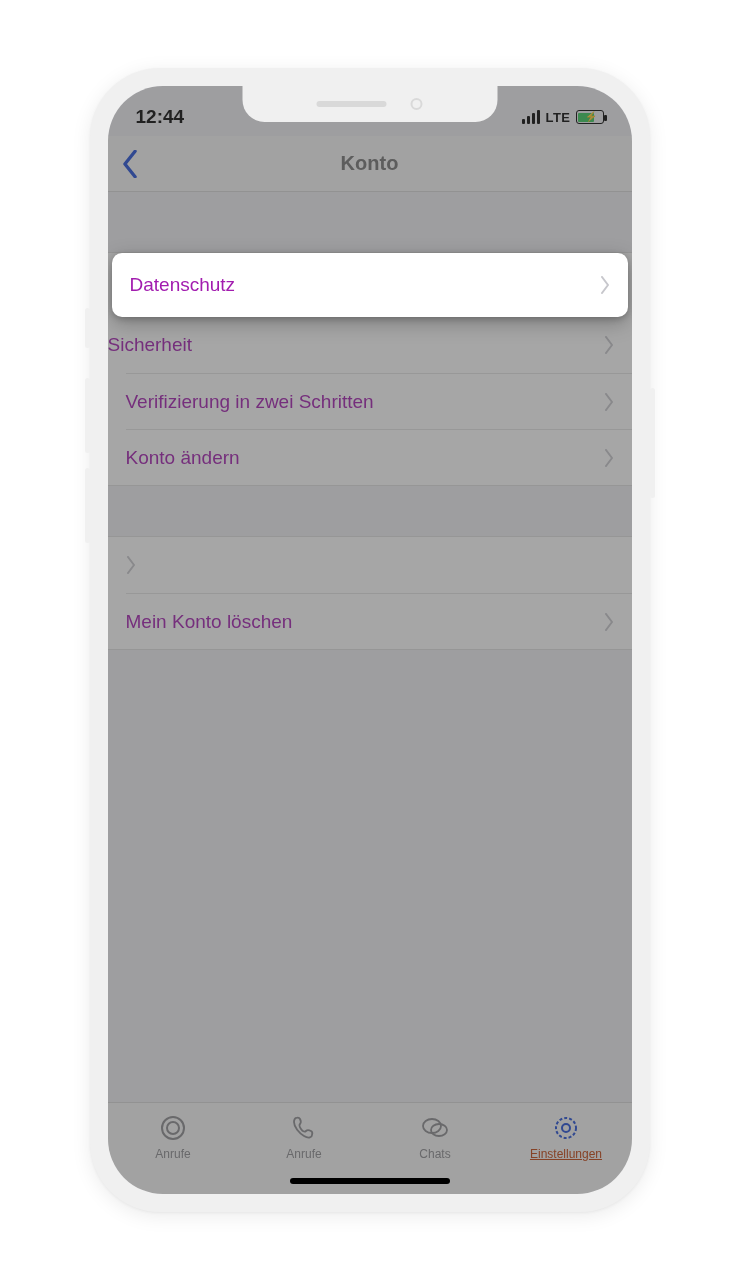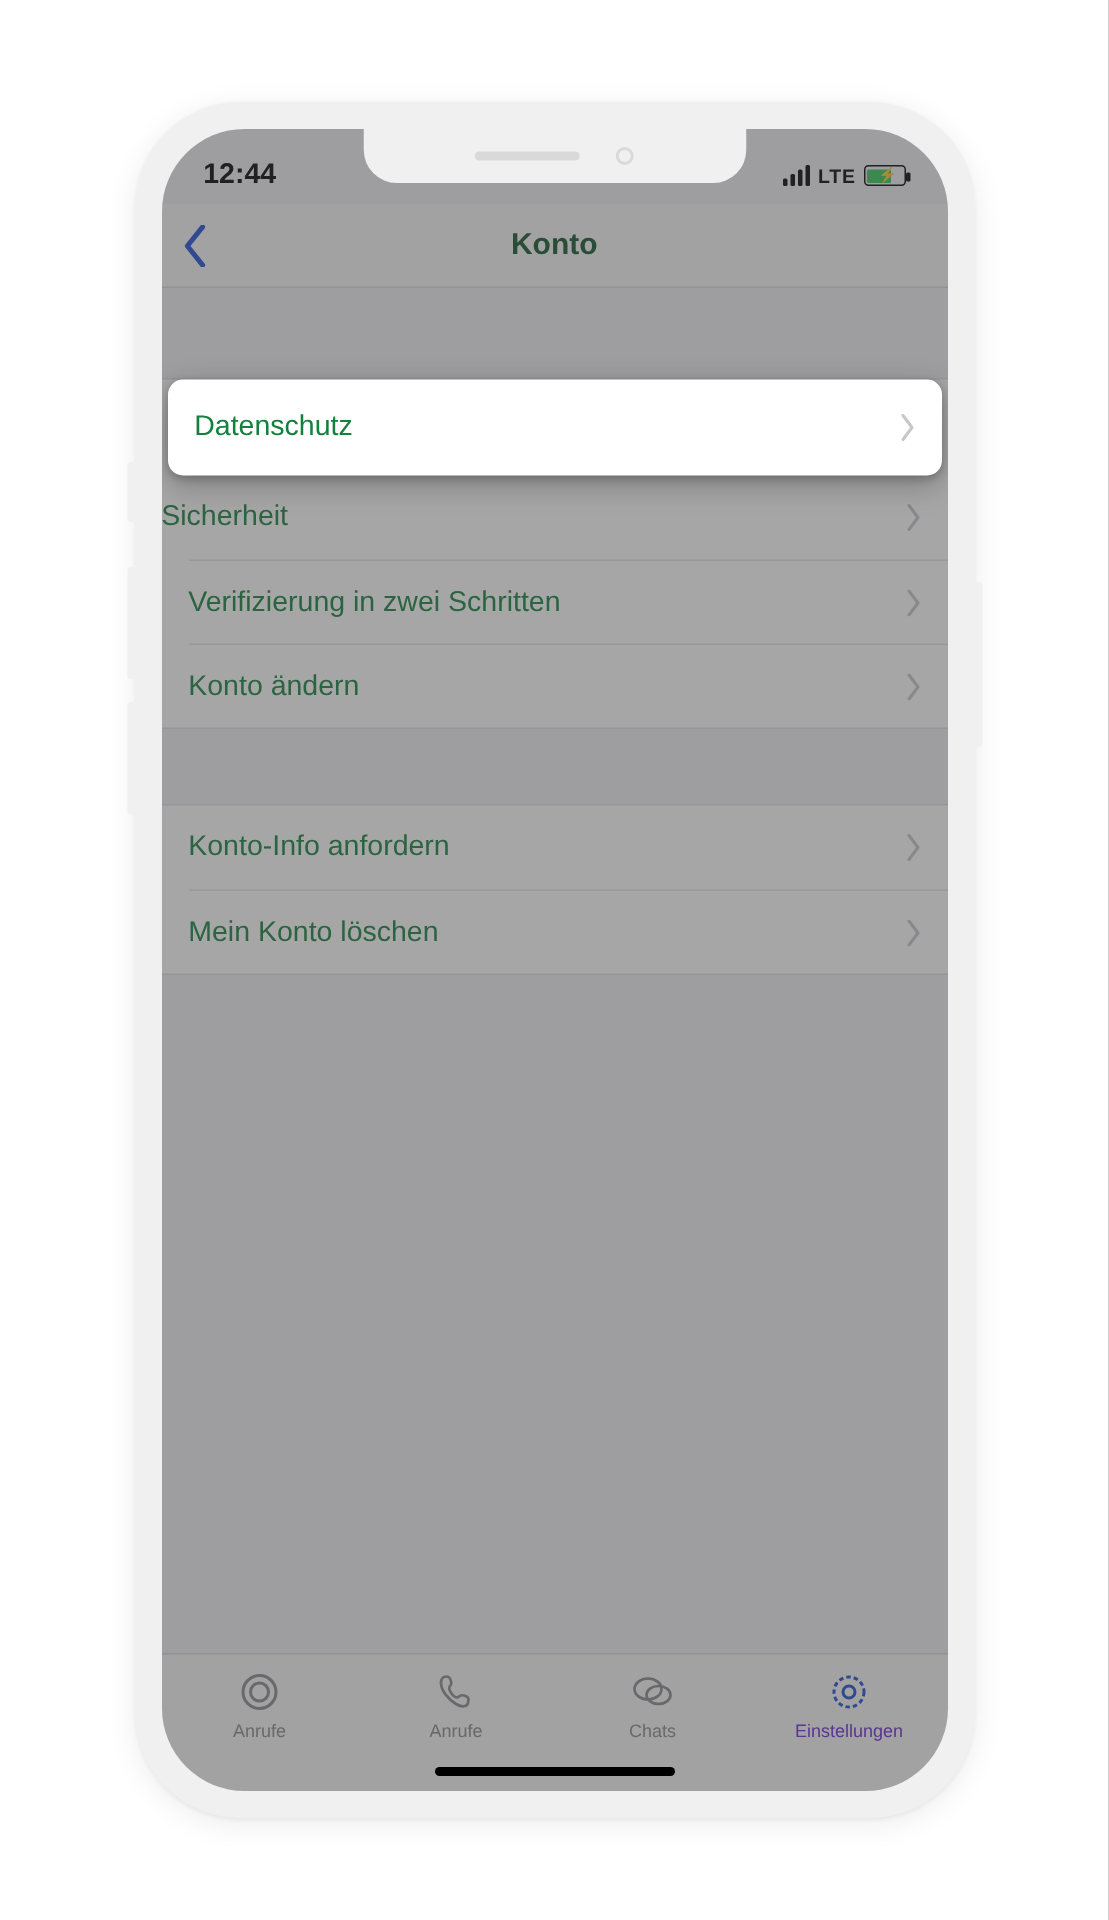--- a/index.html
+++ b/index.html
@@ -97,31 +97,31 @@
     border-bottom:1px solid rgba(0,0,0,0.12);
     display:flex;
     align-items:center;
     justify-content:center;
     z-index:50;
   }
   .back {
     position:absolute; left:14px; top:50%; transform:translateY(-50%);
   }
   .back svg { width:16px; height:28px; display:block; }
-  .title { font-size:20px; font-weight:600; color:#14532d; }
+  .title { font-size:20px; font-weight:600; color:#737373; }
 
   
   .content { position:absolute; top:106px; left:0; right:0; bottom:0; }
   .group { background:#fff; border-top:1px solid rgba(0,0,0,0.12); border-bottom:1px solid rgba(0,0,0,0.12); }
   .group.first { margin-top:60px; }
   .group.second { margin-top:50px; }
   .row {
     display:flex; align-items:center; justify-content:space-between;
     padding:0 18px; height:56px;
-    font-size:19px; color:#15803d;
+    font-size:19px; color:#a21caf;
   }
   .row + .row { border-top:1px solid rgba(0,0,0,0.1); margin-left:18px; padding-left:0; }
   .chevron svg{ width:10px; height:18px; display:block; }
 
   
   .row.highlight {
     position: relative;
     z-index: 55;
     background:#fff;
     border-radius:10px;
@@ -136,21 +136,21 @@
   
   .tabbar {
     position:absolute; bottom:0; left:0; right:0;
     height:92px;
     background:#f7f7f7;
     border-top:1px solid rgba(0,0,0,0.12);
     display:flex;
     z-index:50;
   }
   .tab { flex:1; display:flex; flex-direction:column; align-items:center; justify-content:flex-start; padding-top:10px; gap:4px; color:#8a8a8e; font-size:12px; }
-  .tab.active { color:#6d28d9; }
+  .tab.active { color:#c2410c;text-decoration:underline; }
   .tab svg { width:30px; height:30px; display:block; }
   .tab .lbl { font-size:12px; }
 
   
   .home-ind {
     position:absolute; bottom:10px; left:50%; transform:translateX(-50%);
     width:160px; height:6px; background:#000; border-radius:3px; z-index:56;
   }
 
   
@@ -235,21 +235,20 @@
           <span class="chevron">
               <svg viewBox="0 0 10 18">
                 <path d="M2 1 L8 9 L2 17" stroke="#c7c7cc" stroke-width="2" fill="none" stroke-linecap="round" stroke-linejoin="round"></path>
               </svg>
             </span>
         </div>
       </div>
 
       <div class="group second">
         <div class="row">
-          <span>Konto-Info anfordern</span>
           <span class="chevron">
               <svg viewBox="0 0 10 18">
                 <path d="M2 1 L8 9 L2 17" stroke="#c7c7cc" stroke-width="2" fill="none" stroke-linecap="round" stroke-linejoin="round"></path>
               </svg>
             </span>
         </div>
         <div class="row">
           <span>Mein Konto löschen</span>
           <span class="chevron">
               <svg viewBox="0 0 10 18">

